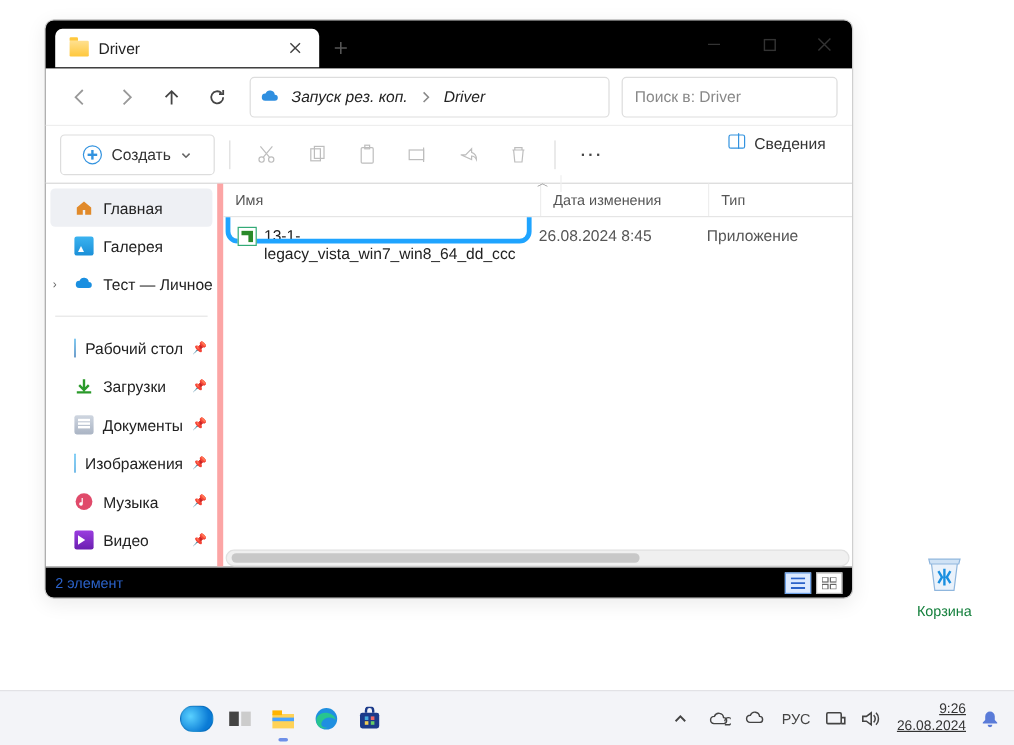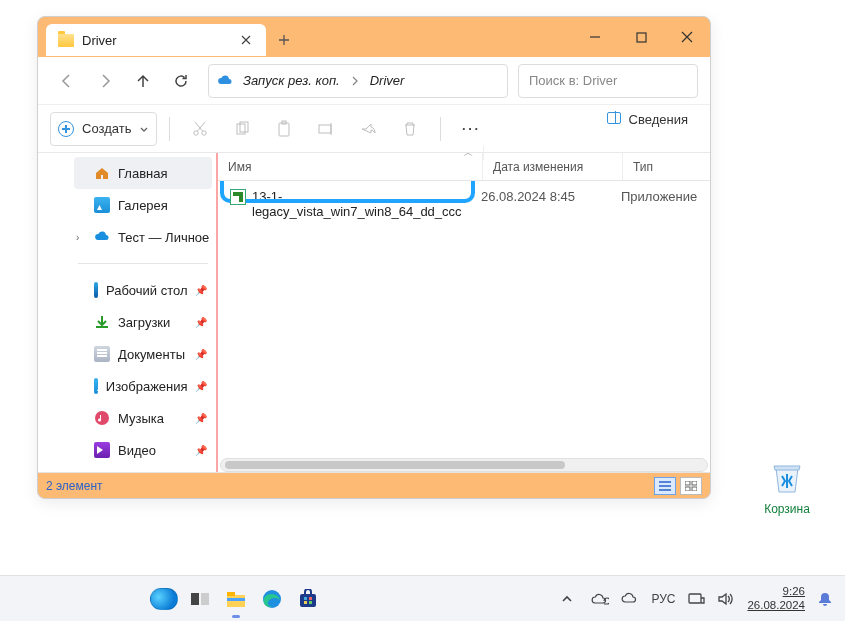--- a/index.html
+++ b/index.html
@@ -1,20 +1,20 @@
 <!DOCTYPE html>
 <html><head>
 <meta charset="utf-8">
 <style>
 * { margin: 0; padding: 0; box-sizing: border-box; font-family: "Segoe UI", sans-serif; }
 body { width: 845px; height: 621px; background: #fff; position: relative; overflow: hidden; font-size: 13px; }
 
 .window {
   position: absolute; left: 37px; top: 16px; width: 674px; height: 483px;
-  background: #fdba74; border: 1px solid #cfcfcf; border-radius: 8px;
+  background: #000000; border: 1px solid #cfcfcf; border-radius: 8px;
   display: flex; flex-direction: column; box-shadow: 0 4px 16px rgba(0,0,0,.08);
 }
 
 .titlebar { height: 40px; display: flex; align-items: center; }
 .tab {
   height: 32px; margin: 6px 0 0 8px; padding: 0 8px 0 12px; background: #fff;
   border-radius: 6px 6px 0 0; display: flex; align-items: center; gap: 8px; min-width: 220px;
 }
 .tab .folder-ico { width: 16px; height: 13px; background: linear-gradient(#ffe08f,#ffc83d); border-radius: 1px; position: relative; }
 .tab .folder-ico::before { content:""; position:absolute; top:-3px; left:0; width:7px; height:3px; background:#ffc83d; border-radius:1px 1px 0 0; }
@@ -28,36 +28,36 @@
 .navbtn { width: 34px; height: 34px; display:flex; align-items:center; justify-content:center; color:#999; border-radius:4px; }
 .navbtn.enabled { color:#444; }
 .addr { flex: 1; height: 34px; border:1px solid #ddd; border-radius:4px; display:flex; align-items:center; padding: 0 8px; gap: 4px; background:#fff; margin: 0 6px; font-style: italic; }
 .addr .crumb { padding: 4px 6px; color:#222; border-radius:3px; display:flex; align-items:center; gap:6px; }
 .addr .sep { color:#888; }
 .cloud-ico { width:16px; height:16px; position:relative; }
 .cloud-ico svg { width:16px; height:16px; }
 .srch { width: 180px; height: 34px; border:1px solid #ddd; border-radius:4px; padding: 0 10px; color:#888; display:flex; align-items:center; background:#fff; }
 
 .cmdbar { height: 48px; background:#fff; display:flex; align-items:center; padding: 0 12px; gap: 6px; border-bottom: 1px solid #e8e8e8; }
-.createbtn { height: 34px; padding: 0 7px; border:1px solid #ddd; border-radius:4px; display:flex; align-items:center; gap:8px; color:#333; background:#fff; }
+.createbtn { height: 34px; padding: 0 18px; border:1px solid #ddd; border-radius:4px; display:flex; align-items:center; gap:8px; color:#333; background:#fff; }
 .createbtn .plus { width:16px; height:16px; border:1px solid #3393df; border-radius:50%; position:relative; }
 .createbtn .plus::before, .createbtn .plus::after { content:""; position:absolute; background:#3393df; }
 .createbtn .plus::before { left:3px; right:3px; top:6px; height:2px; }
 .createbtn .plus::after { top:3px; bottom:3px; left:6px; width:2px; }
 .vdiv { width:1px; height:24px; background:#ddd; margin: 0 6px; }
 .cmd { width:36px; height:34px; display:flex; align-items:center; justify-content:center; color:#888; border-radius:4px; }
 .cmd.dis { opacity:.55; }
 .cmd.more { color:#444; letter-spacing:2px; font-weight:bold; }
 .cmdbar .spacer { flex:1; }
 .details { height:34px; padding:0 10px; border-radius:4px; display:flex; align-items:flex-start; gap:8px; color:#333; }
 .details .dicon { width:14px; height:12px; border:1.5px solid #3393df; border-radius:2px; position:relative; }
 .details .dicon::before { content:""; position:absolute; right:-1.5px; top:-1.5px; bottom:-1.5px; width:5px; border-left:1.5px solid #3393df; }
 
 .body { flex:1; display:flex; background:#fff; position:relative; min-height:0; }
-.sidebar { width:148px; border-right:2px solid #fca5a5; padding: 4px 0; overflow:hidden;margin-left:32px; }
+.sidebar { width:148px; border-right:5px solid #fca5a5; padding: 4px 0; overflow:hidden; }
 .navitem { height:32px; display:flex; align-items:center; gap:8px; padding: 0 8px 0 24px; color:#222; position:relative; white-space:nowrap; }
 .navitem.sel { background:#eef0f4; border-radius:4px; margin:0 4px; padding-left:20px; }
 .navitem.sel::before { content:""; position:absolute; left:2px; top:8px; bottom:8px; width:3px; background:#3393df; border-radius:2px; display:none; }
 .expander { position:absolute; left:6px; color:#666; font-size:10px; }
 .pin { margin-left:auto; color:#aaa; font-size:10px; }
 .sep-h { height:1px; background:#e5e5e5; margin: 10px 8px; }
 .ico { width:16px; height:16px; display:flex; align-items:center; justify-content:center; }
 .ico.home svg, .ico.onedrive svg, .ico.downloads svg, .ico.music svg { width:16px; height:16px; }
 .ico.gallery { background: linear-gradient(#3bb3f0,#1a8fd8); border-radius:2px; position:relative; }
 .ico.gallery::after { content:""; position:absolute; left:3px; bottom:3px; width:5px; height:5px; background:#fff; clip-path: polygon(0 100%, 50% 0, 100% 100%); }

